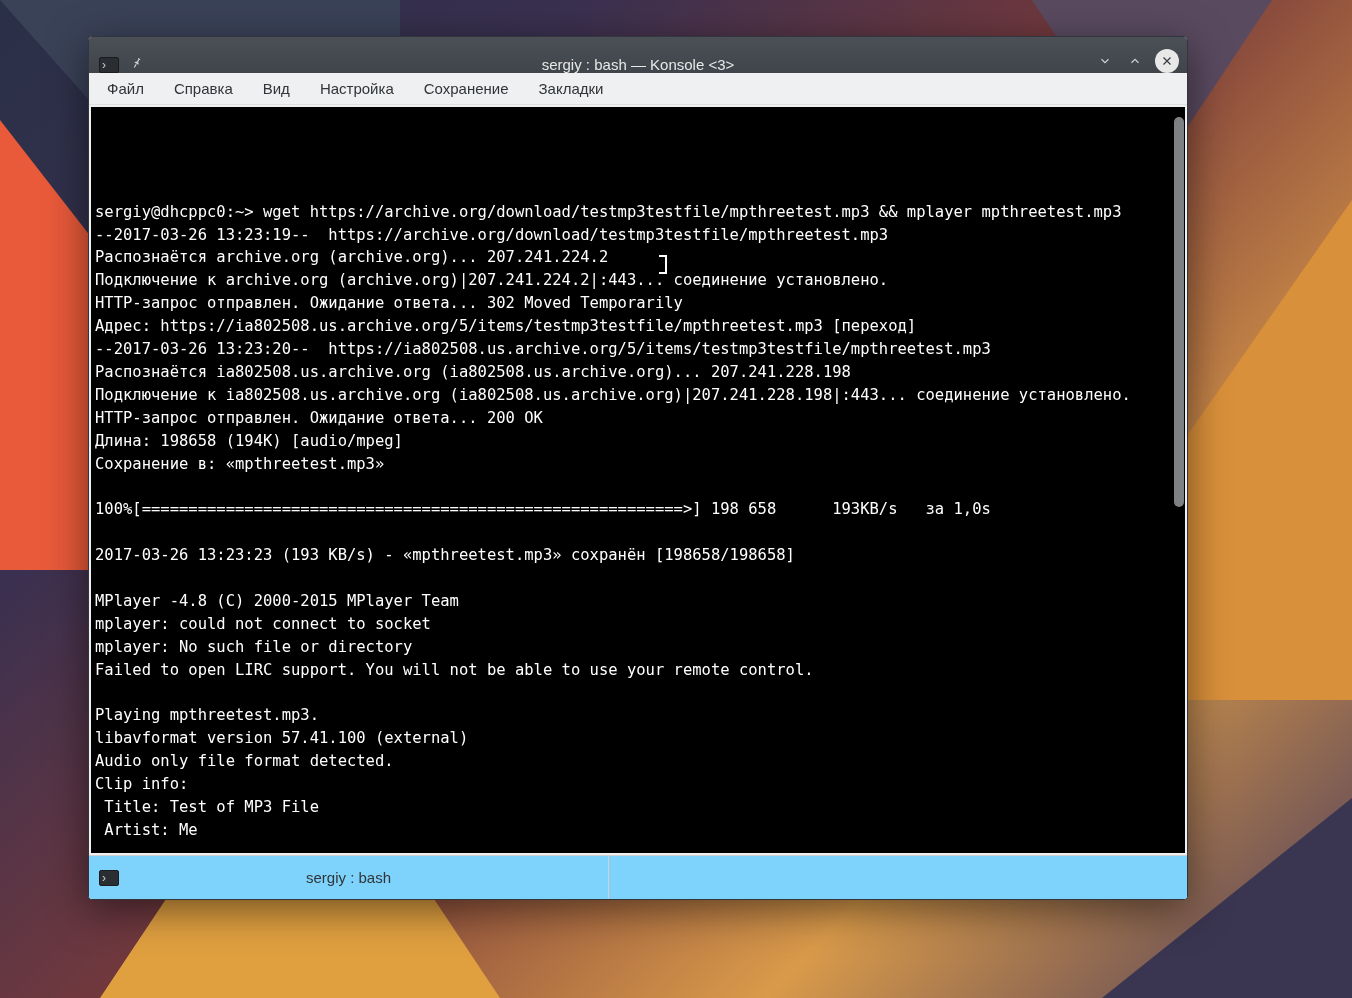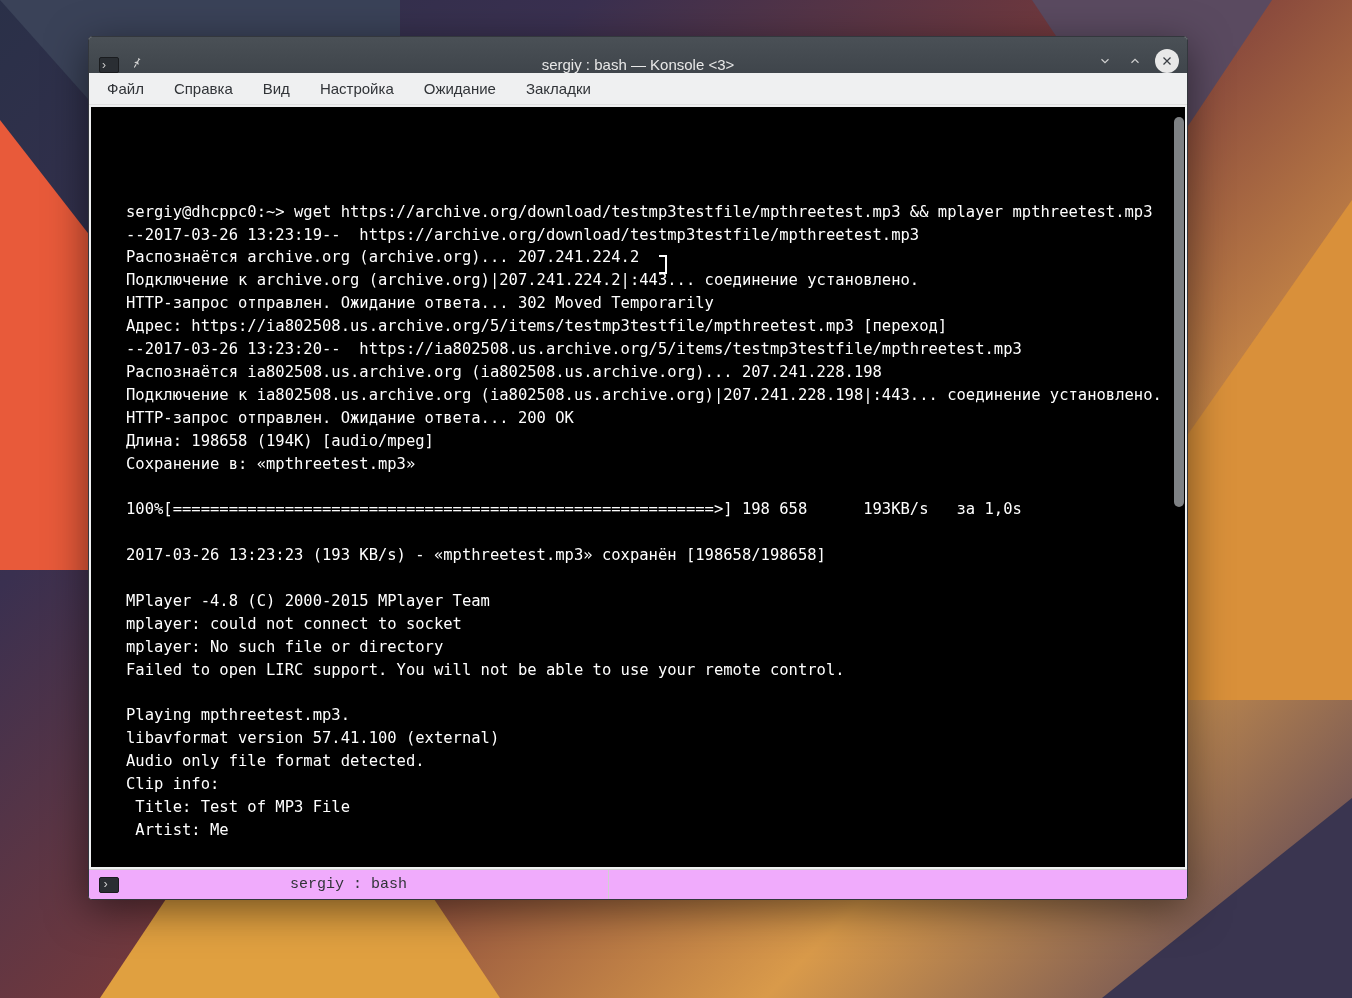--- a/index.html
+++ b/index.html
@@ -87,45 +87,44 @@
     position: relative;
     margin: 2px;
   }
   .terminal-scroll {
     position:absolute; top:2px; right:0; bottom:2px; width:12px;
   }
   .scroll-thumb {
     position:absolute; top:8px; width:10px; right:1px; height:390px;
     background:#7e8184; border-radius:5px;
   }
-  .term-line { min-height:22.9px; padding-left:2px;margin-left:31px; }
+  .term-line { min-height:22.9px; padding-left:2px; }
   .text-beam-cursor {
     position:absolute;
     top:148px; left:571px;
     width:2px; height:19px;
     background:#fff;
     border-left:3px solid #fff;
     border-right:3px solid #fff;
     background:transparent;
   }
   .text-beam-cursor::before,.text-beam-cursor::after{
     content:""; position:absolute; left:-3px; width:8px; height:2px; background:#fff;
   }
   .text-beam-cursor{ border:none; width:8px;}
   .text-beam-cursor::before{top:0;}
   .text-beam-cursor::after{bottom:0;}
   .text-beam-cursor .mid{position:absolute;left:3px;top:0;bottom:0;width:2px;background:#fff;}
 
   .tabbar {
-    height: 30px;
-    background: #f0abfc;
+    height: 44px;
+    background: #7dd3fc;
     display:flex;
     align-items:stretch;
     border-top:1px solid #d0d0d0;
-    font-family:Liberation Mono, monospace;
   }
   .tab {
     display:flex;
     align-items:center;
     gap:8px;
     padding: 0 12px;
     min-width: 520px;
     border-right:1px solid #d0d0d0;
     font-size:15px;
     color:#313438;
@@ -173,21 +172,21 @@
           </svg>
       </div>
     </div>
   </div>
 
   <div class="menubar">
     <div class="menu-item">Файл</div>
     <div class="menu-item">Справка</div>
     <div class="menu-item">Вид</div>
     <div class="menu-item">Настройка</div>
-    <div class="menu-item">Ожидание</div>
+    <div class="menu-item">Сохранение</div>
     <div class="menu-item">Закладки</div>
   </div>
 
   <div class="terminal">
     <div id="term-content"><div class="term-line"></div><div class="term-line"></div><div class="term-line">sergiy@dhcppc0:~&gt; wget https://archive.org/download/testmp3testfile/mpthreetest.mp3 &amp;&amp; mplayer mpthreetest.mp3</div><div class="term-line">--2017-03-26 13:23:19--  https://archive.org/download/testmp3testfile/mpthreetest.mp3</div><div class="term-line">Распознаётся archive.org (archive.org)... 207.241.224.2</div><div class="term-line">Подключение к archive.org (archive.org)|207.241.224.2|:443... соединение установлено.</div><div class="term-line">HTTP-запрос отправлен. Ожидание ответа... 302 Moved Temporarily</div><div class="term-line">Адрес: https://ia802508.us.archive.org/5/items/testmp3testfile/mpthreetest.mp3 [переход]</div><div class="term-line">--2017-03-26 13:23:20--  https://ia802508.us.archive.org/5/items/testmp3testfile/mpthreetest.mp3</div><div class="term-line">Распознаётся ia802508.us.archive.org (ia802508.us.archive.org)... 207.241.228.198</div><div class="term-line">Подключение к ia802508.us.archive.org (ia802508.us.archive.org)|207.241.228.198|:443... соединение установлено.</div><div class="term-line">HTTP-запрос отправлен. Ожидание ответа... 200 OK</div><div class="term-line">Длина: 198658 (194K) [audio/mpeg]</div><div class="term-line">Сохранение в: «mpthreetest.mp3»</div><div class="term-line"></div><div class="term-line">100%[==========================================================&gt;] 198 658      193KB/s   за 1,0s   </div><div class="term-line"></div><div class="term-line">2017-03-26 13:23:23 (193 KB/s) - «mpthreetest.mp3» сохранён [198658/198658]</div><div class="term-line"></div><div class="term-line">MPlayer -4.8 (C) 2000-2015 MPlayer Team</div><div class="term-line">mplayer: could not connect to socket</div><div class="term-line">mplayer: No such file or directory</div><div class="term-line">Failed to open LIRC support. You will not be able to use your remote control.</div><div class="term-line"></div><div class="term-line">Playing mpthreetest.mp3.</div><div class="term-line">libavformat version 57.41.100 (external)</div><div class="term-line">Audio only file format detected.</div><div class="term-line">Clip info:</div><div class="term-line"> Title: Test of MP3 File</div><div class="term-line"> Artist: Me</div></div>
     <div class="text-beam-cursor"><div class="mid"></div></div>
     <div class="terminal-scroll">
       <div class="scroll-thumb"></div>
     </div>
   </div>

